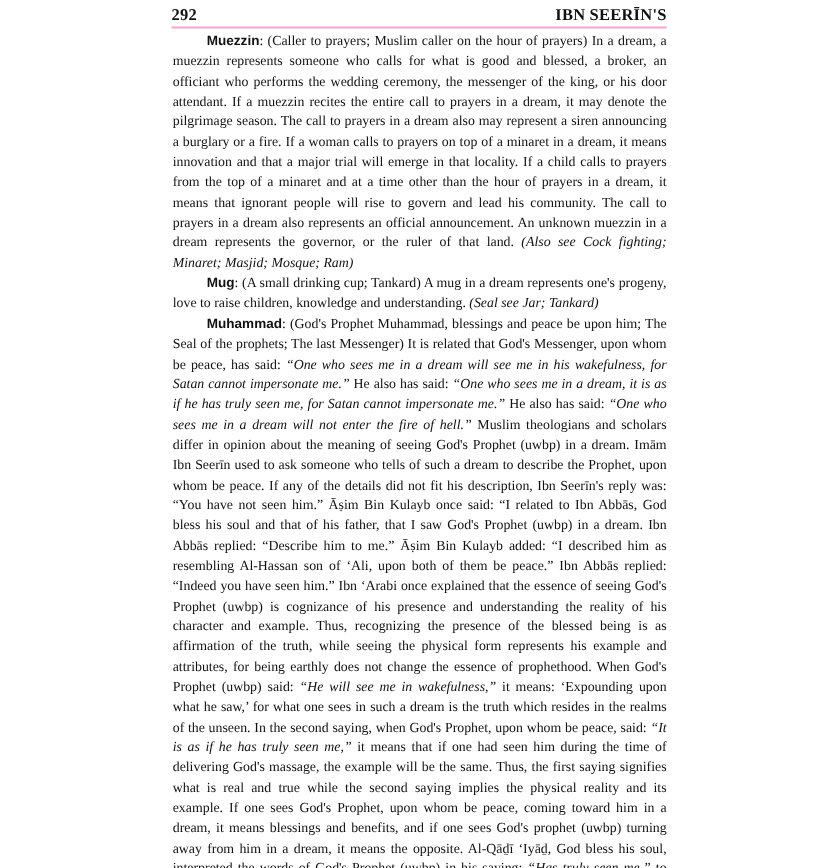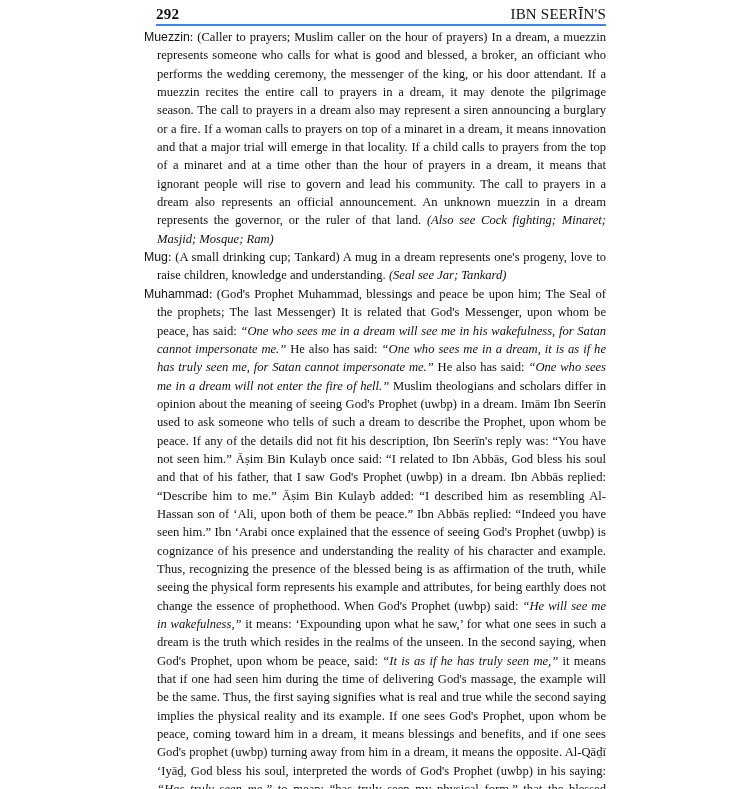--- a/index.html
+++ b/index.html
@@ -5,33 +5,33 @@
   html, body { margin:0; padding:0; background:#ffffff; }
   body { width:750px; height:789px; position:relative; overflow:hidden; }
   .page {
     position:absolute; left:156px; top:0; width:450px;
     font-family:"Liberation Serif", "DejaVu Serif", serif;
     color:#111; font-size:12.6px; line-height:18.35px;
   }
   .header {
     display:flex; justify-content:space-between; align-items:flex-end;
     height:21px; font-size:15px; font-weight:bold;
-    border-bottom:2px solid #3b82f6; padding-bottom:1px; letter-spacing:0.2px;
+    border-bottom:2px solid #f9a8d4; padding-bottom:1px; letter-spacing:0.2px;
     margin-top:2px;
   }
   .header .left { font-weight:bold; }
-  .header .right { font-weight:normal;margin-left:41px; }
+  .header .right { font-weight:bold;margin-left:41px; }
   .entries { margin-top:2px; }
   .entry {
     text-align:justify; text-indent:-13px; padding-left:13px; margin:0;
     margin-left:-12px;
   }
   .term {
     font-family:"Liberation Sans", "DejaVu Sans", sans-serif;
-    font-weight:normal; font-size:12.3px;
+    font-weight:bold; font-size:12.3px;margin-left:44px;
   }
   .it { font-style:italic; }
 </style>
 </head>
 <body>
 
 <div class="page">
   <div class="header">
     <span class="left">292</span>
     <span class="right">IBN SEERĪN'S</span>

